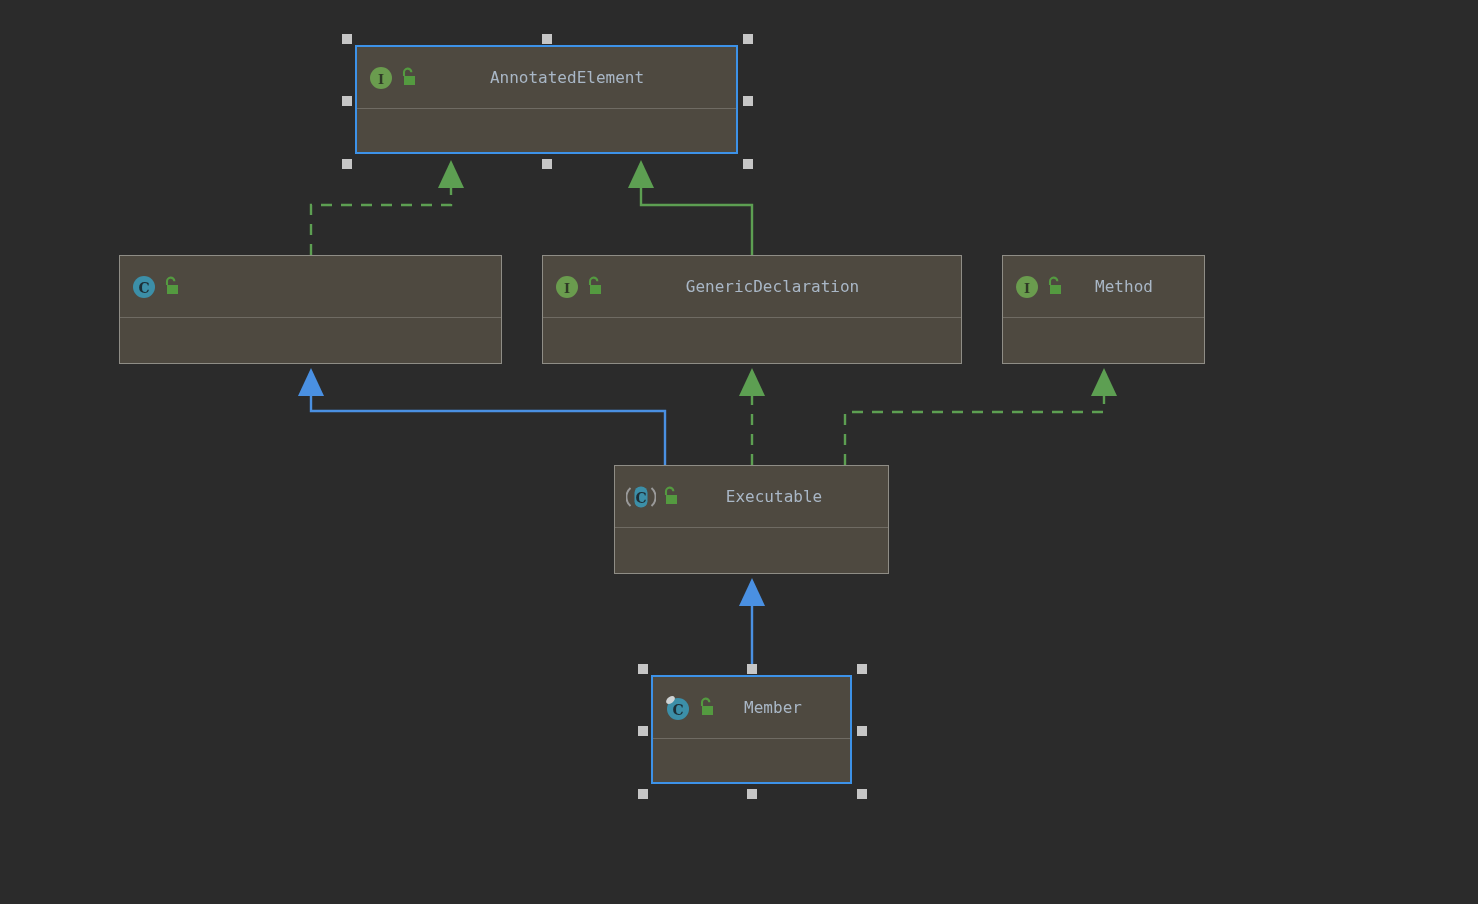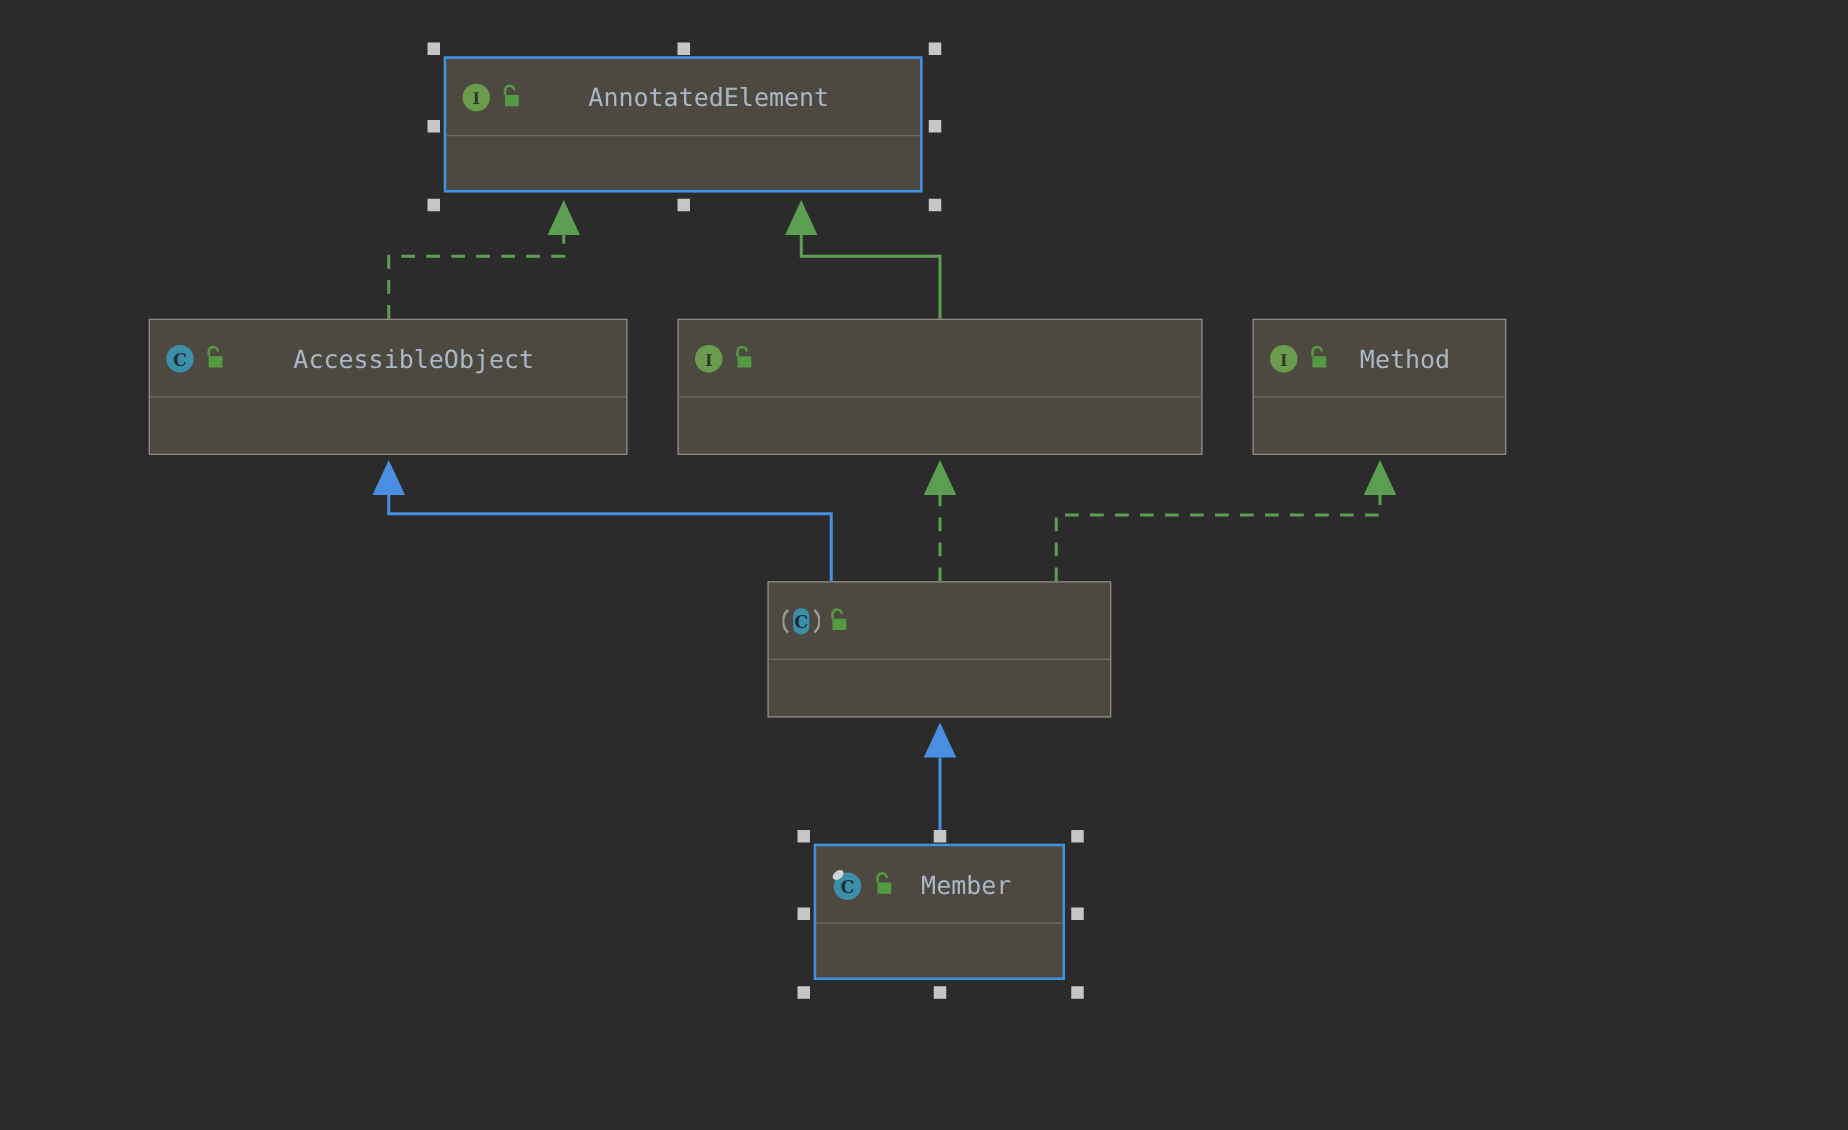--- a/index.html
+++ b/index.html
@@ -46,21 +46,21 @@
     flex: 0 0 auto;
     padding: 0 14px 0 11px;
     border-bottom: 1px solid #6f6b63;
   }
   .node-body {
     flex: 1 1 auto;
   }
   .node-title {
     color: #a9b7c6;
     font-family: "DejaVu Sans Mono", "Liberation Mono", monospace;
-    font-size: 20px;
+    font-size: 16px;
     letter-spacing: 0px;
     white-space: nowrap;
     text-align: center;
     flex: 1 1 auto;
     padding-right: 6px;
   }
 
   .icon-wrap {
     flex: 0 0 auto;
     display: flex;
@@ -158,37 +158,37 @@
       <span class="icon-wrap">
         <svg width="26" height="26" viewBox="0 0 26 26">
           <circle cx="13" cy="13" r="11" fill="#3c8fa8"></circle>
           <text x="13" y="18.5" font-family="DejaVu Serif, Liberation Serif, serif" font-size="14" font-weight="bold" fill="#1d2e36" text-anchor="middle">C</text>
         </svg>
         <svg width="20" height="22" viewBox="0 0 20 22">
           <path d="M 6 9 L 6 5.5 A 3.6 3.6 0 0 1 13.4 5.2" stroke="#549a40" stroke-width="2.1" fill="none"></path>
           <rect x="6" y="9" width="11" height="9" fill="#549a40"></rect>
         </svg>
       </span>
-      <span class="node-title">AccessibleObject</span>
     </div>
     <div class="node-body"></div>
   </div>
 
   <div class="uml-node" style="left:542px; top:255px; width:420px; height:109px;">
     <div class="node-header" style="height:62px;">
       <span class="icon-wrap">
         <svg width="26" height="26" viewBox="0 0 26 26">
           <circle cx="13" cy="13" r="11" fill="#6a9c4e"></circle>
           <text x="13" y="18.5" font-family="DejaVu Serif, Liberation Serif, serif" font-size="13" font-weight="bold" fill="#2f3a26" text-anchor="middle">I</text>
         </svg>
         <svg width="20" height="22" viewBox="0 0 20 22">
           <path d="M 6 9 L 6 5.5 A 3.6 3.6 0 0 1 13.4 5.2" stroke="#549a40" stroke-width="2.1" fill="none"></path>
           <rect x="6" y="9" width="11" height="9" fill="#549a40"></rect>
         </svg>
       </span>
+      <span class="node-title">GenericDeclaration</span>
     </div>
     <div class="node-body"></div>
   </div>
 
   <div class="uml-node" style="left:1002px; top:255px; width:203px; height:109px;">
     <div class="node-header" style="height:62px;">
       <span class="icon-wrap">
         <svg width="26" height="26" viewBox="0 0 26 26">
           <circle cx="13" cy="13" r="11" fill="#6a9c4e"></circle>
           <text x="13" y="18.5" font-family="DejaVu Serif, Liberation Serif, serif" font-size="13" font-weight="bold" fill="#2f3a26" text-anchor="middle">I</text>
@@ -210,20 +210,21 @@
           <path d="M 4.5 4 A 12 12 0 0 0 4.5 22" stroke="#9a9a9a" stroke-width="2" fill="none"></path>
           <path d="M 25.5 4 A 12 12 0 0 1 25.5 22" stroke="#9a9a9a" stroke-width="2" fill="none"></path>
           <rect x="8.5" y="2.5" width="13" height="21" rx="6.2" fill="#3c8fa8"></rect>
           <text x="15" y="18.5" font-family="DejaVu Serif, Liberation Serif, serif" font-size="14" font-weight="bold" fill="#1d2e36" text-anchor="middle">C</text>
         </svg>
         <svg width="20" height="22" viewBox="0 0 20 22">
           <path d="M 6 9 L 6 5.5 A 3.6 3.6 0 0 1 13.4 5.2" stroke="#549a40" stroke-width="2.1" fill="none"></path>
           <rect x="6" y="9" width="11" height="9" fill="#549a40"></rect>
         </svg>
       </span>
+      <span class="node-title">Executable</span>
     </div>
     <div class="node-body"></div>
   </div>
 
   <div class="uml-node selected" style="left:651px; top:675px; width:201px; height:109px;">
     <div class="node-header" style="height:62px;">
       <span class="icon-wrap">
         <svg width="28" height="28" viewBox="0 0 28 28">
           <circle cx="14" cy="15" r="11" fill="#3c8fa8"></circle>
           <text x="14" y="20.5" font-family="DejaVu Serif, Liberation Serif, serif" font-size="14" font-weight="bold" fill="#1d2e36" text-anchor="middle">C</text>

